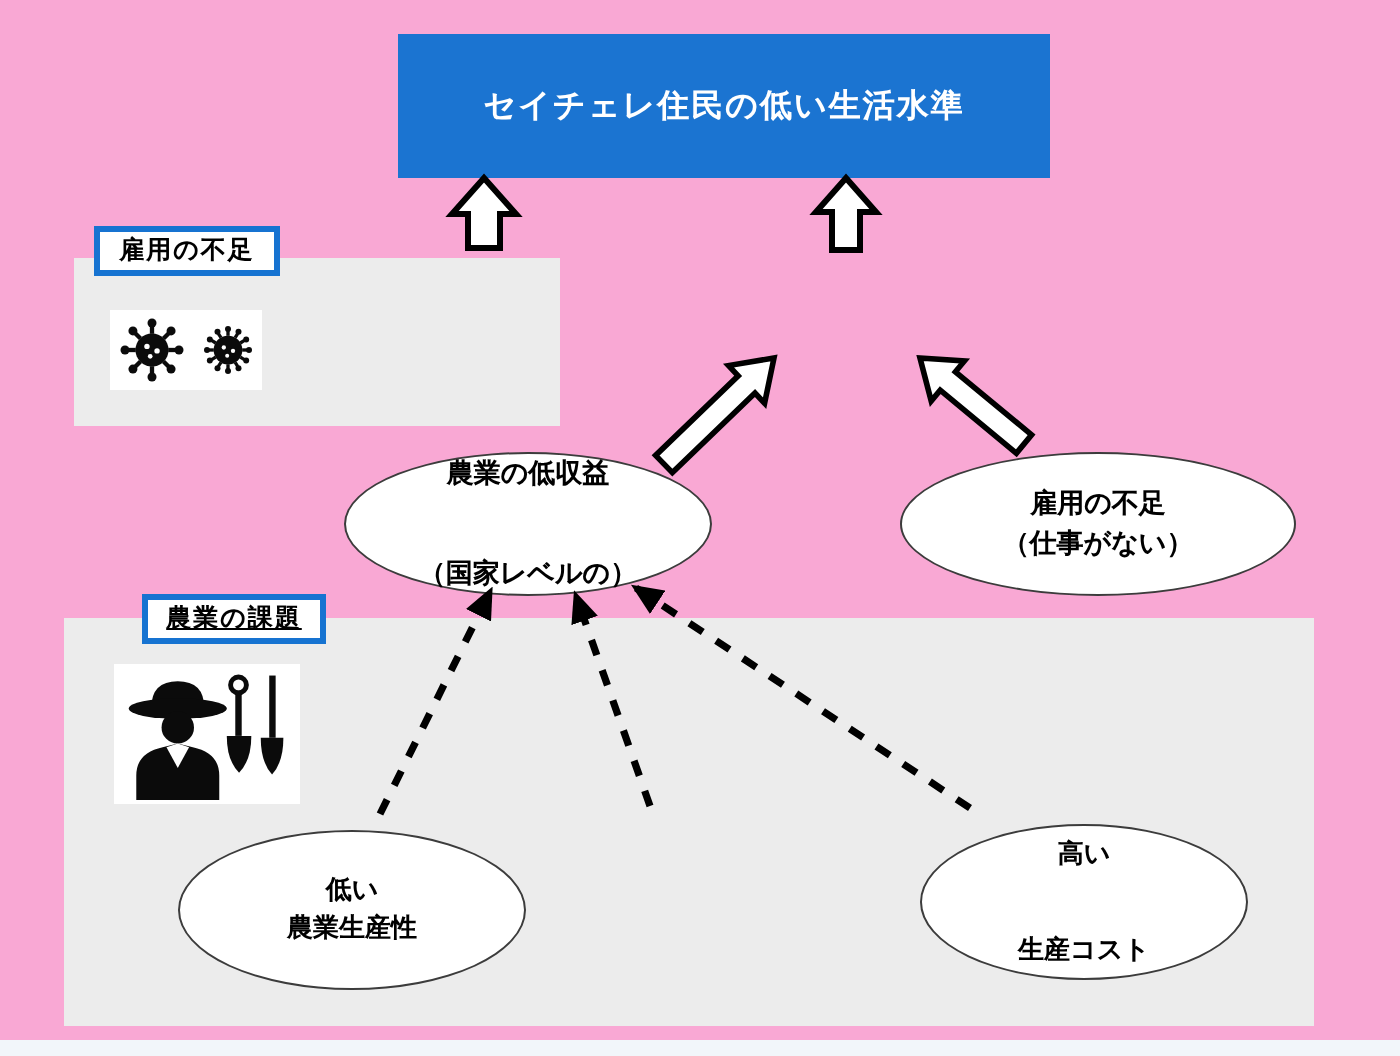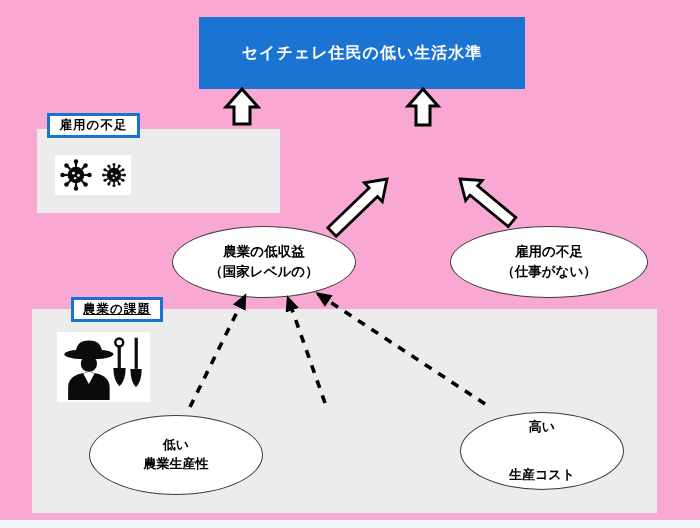--- a/index.html
+++ b/index.html
@@ -126,21 +126,21 @@
         <rect x="79.5" y="4" width="3.4" height="33"></rect>
         <path d="M75,37 L87,37 Q87,50 81,56.5 Q75,50 75,37 Z"></path>
       </g>
       <circle cx="63.2" cy="9" r="4.2" fill="none" stroke="#0b0b0b" stroke-width="2.6"></circle>
       <path d="M25,42 L31,53 L37,42 L31,40 Z" fill="#ffffff"></path>
     </svg>
   </div>
 
 
 
-  <div class="ellipse" style="left:172px;top:226px;width:184px;height:72px;font-size:13.5px;">
+  <div class="ellipse" style="left:172px;top:226px;width:184px;height:72px;font-size:13.5px;justify-content:space-between;">
     <span>農業の低収益</span>
     <span>（国家レベルの）</span>
   </div>
 
   <div class="ellipse" style="left:450px;top:226px;width:198px;height:72px;font-size:13.5px;">
     <span>雇用の不足</span>
     <span>（仕事がない）</span>
   </div>
 
   <div class="ellipse" style="left:89px;top:415px;width:174px;height:80px;">

